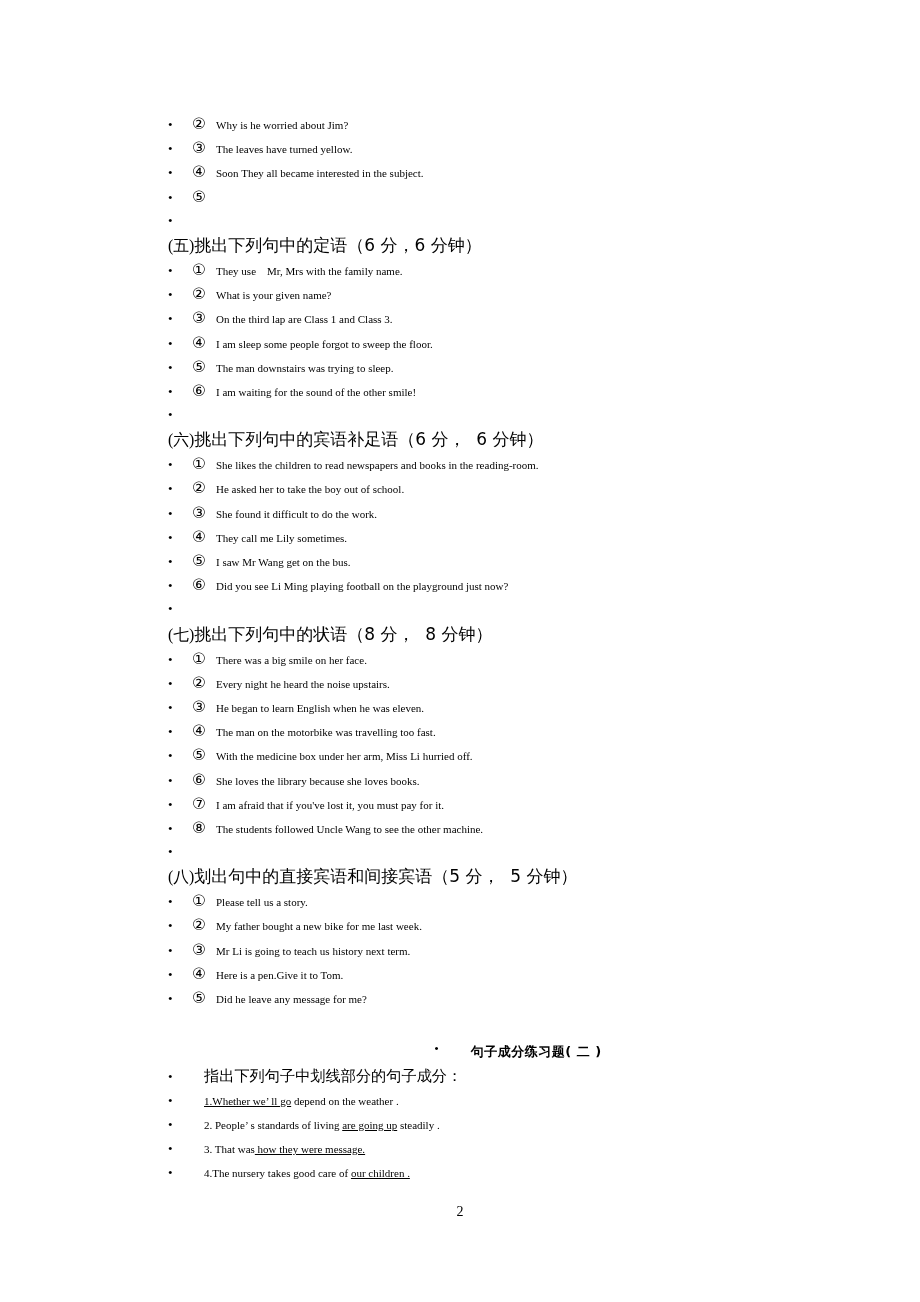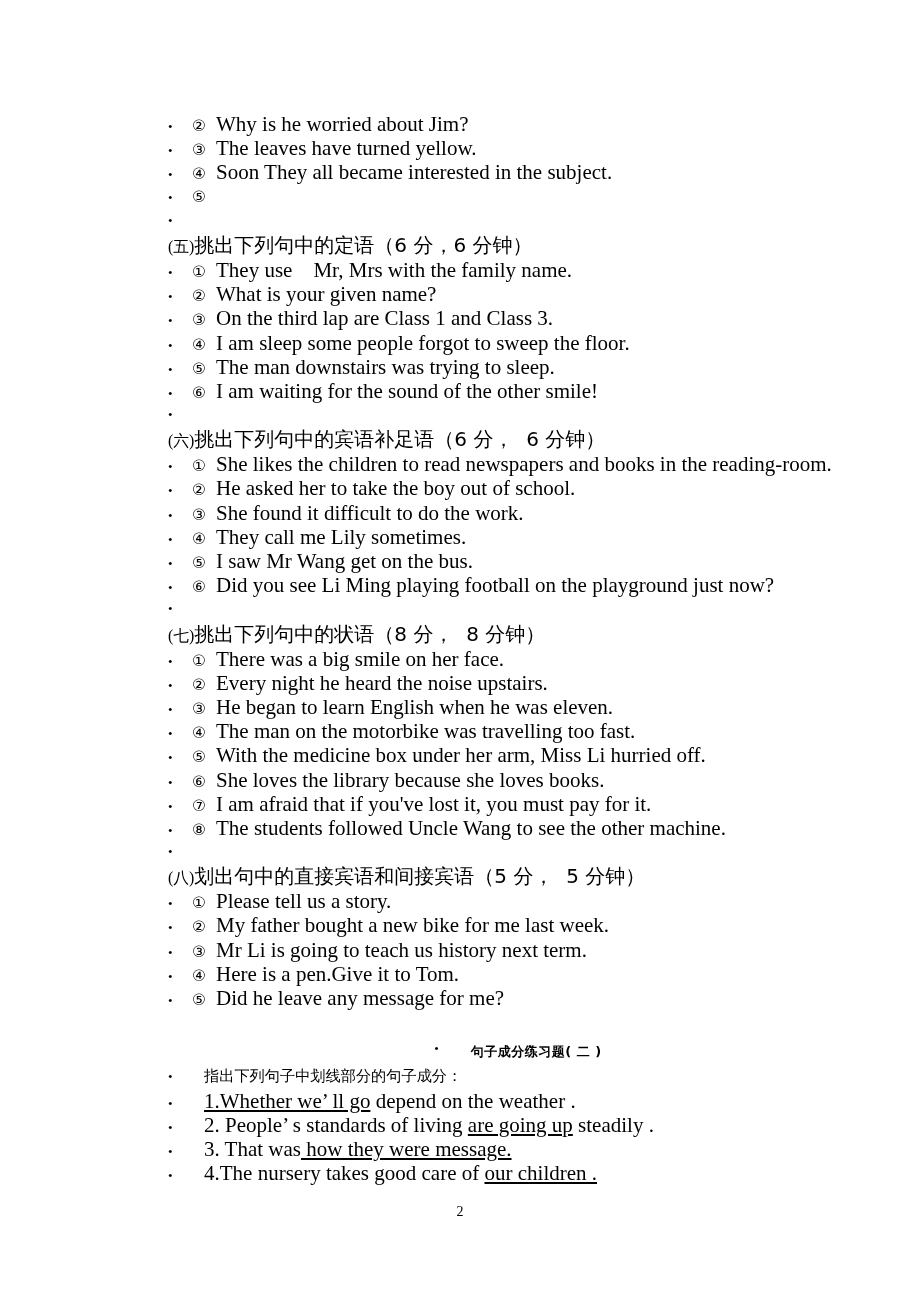--- a/index.html
+++ b/index.html
@@ -51,35 +51,35 @@
 
   .num {
     width: 24px;
     flex: 0 0 24px;
     font-size: 15.5px;
     font-family: "DejaVu Sans", sans-serif;
     line-height: 24.2px;
   }
 
   .txt {
-    font-size: 21px;
+    font-size: 11px;
     line-height: 24.2px;
     white-space: pre;
   }
 
   
   .section-head {
     height: 25px;
     line-height: 25px;
     white-space: pre;
     font-size: 15.8px;
   }
   .section-head .cn {
     font-family: "DejaVu Sans", "Liberation Sans", sans-serif;
-    font-size: 20px;
+    font-size: 17px;
   }
   .section-head .lbl {
     font-family: "Liberation Serif", serif;
     font-size: 15.8px;
   }
 
   
   .row.empty {
     height: 24.2px;
   }

